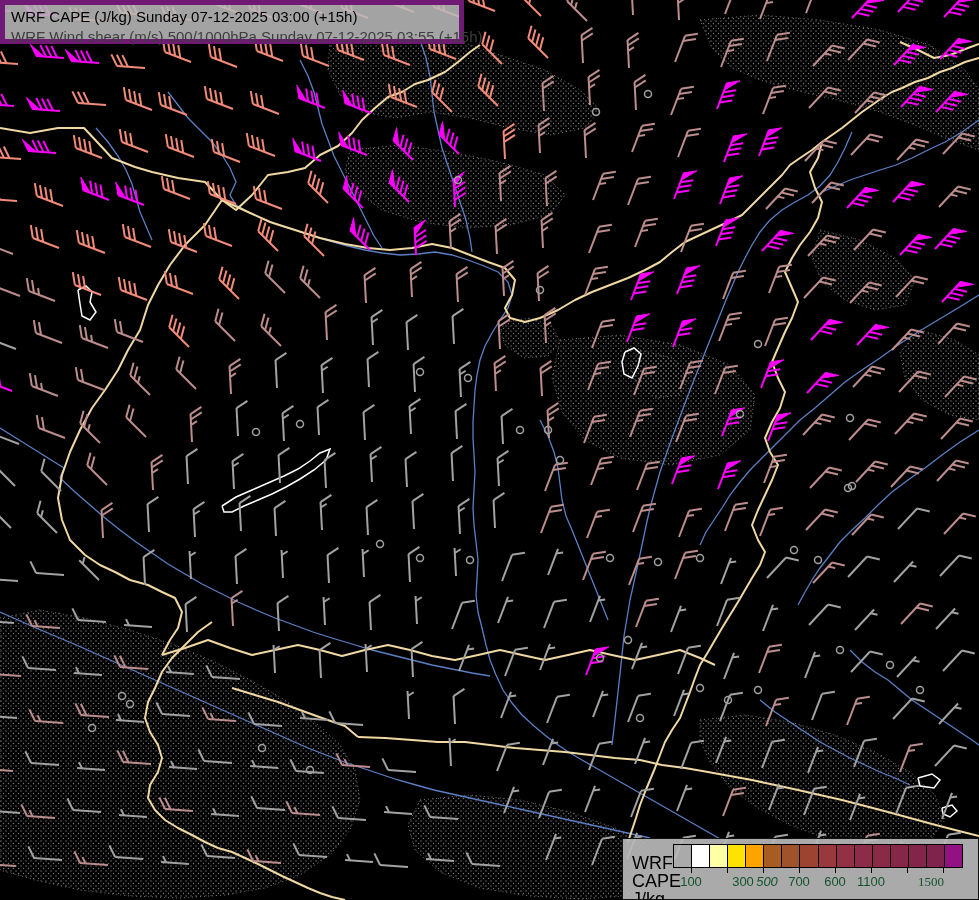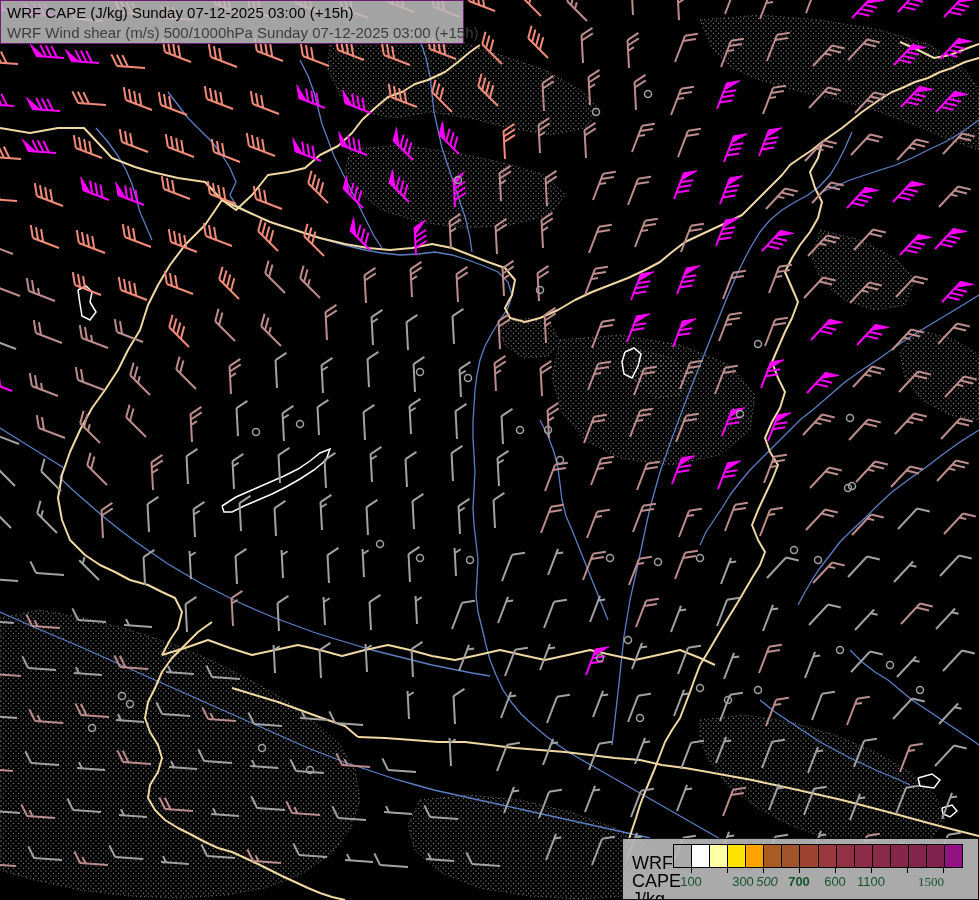--- a/index.html
+++ b/index.html
@@ -1,20 +1,20 @@
 <!DOCTYPE html>
 <html><head>
 <meta charset="utf-8">
 <style>
   html,body{margin:0;padding:0;background:#000;}
   .stage{position:relative;width:979px;height:900px;overflow:hidden;background:#000;
          font-family:"Liberation Sans", sans-serif;}
   svg{position:absolute;left:0;top:0;}
   .titlebox{position:absolute;left:0;top:0;width:464px;height:44px;
-            background:rgba(185,185,185,0.88);border:1px solid #701a75;box-sizing:border-box;
+            background:rgba(185,185,185,0.88);border:5px solid #701a75;box-sizing:border-box;
             padding:2px 0 0 6px;line-height:20px;font-size:15px;white-space:nowrap;}
   .titlebox .l1{display:block;color:#000;}
   .titlebox .l2{display:block;color:#3d3d3d;}
   .legendbox{position:absolute;right:0;bottom:0;width:357px;height:62px;
              background:rgba(185,185,185,0.92);border:1px solid #111;box-sizing:border-box;}
   .legend-label{position:absolute;left:9px;top:3px;font-size:18px;color:#000;line-height:18px;margin-top:12px;}
   .colorbar{position:absolute;left:50px;top:5px;width:288px;height:22px;display:flex;
             border:1px solid #000;box-sizing:content-box;}
   .colorbar .cell{flex:1 1 0;border-right:1px solid #000;box-sizing:border-box;}
   .colorbar .cell:last-child{border-right:none;}
@@ -2290,21 +2290,21 @@
         <circle cx="540" cy="290" r="3.5" fill="none" stroke="#a0a0a0" stroke-width="1.5"></circle>
         <circle cx="560" cy="460" r="3.5" fill="none" stroke="#a0a0a0" stroke-width="1.5"></circle>
         <circle cx="840" cy="650" r="3.5" fill="none" stroke="#a0a0a0" stroke-width="1.5"></circle>
         <circle cx="890" cy="665" r="3.5" fill="none" stroke="#a0a0a0" stroke-width="1.5"></circle>
         <circle cx="920" cy="690" r="3.5" fill="none" stroke="#a0a0a0" stroke-width="1.5"></circle>
       </g>
   </svg>
 
   <div class="titlebox">
     <span class="l1">WRF CAPE (J/kg) Sunday 07-12-2025 03:00 (+15h)</span>
-    <span class="l2">WRF Wind shear (m/s) 500/1000hPa Sunday 07-12-2025 03:00 (+15h)</span>
+    <span class="l2">WRF Wind shear (m/s) 500/1000hPa Sunday 07-12-2025 03:55 (+15h)</span>
   </div>
 
   <div class="legendbox">
     <div class="legend-label">
       <div>WRF</div>
       <div>CAPE</div>
       <div>J/kg</div>
     </div>
     <div class="colorbar" id="colorbar">
         <div class="cell"></div>
@@ -2325,21 +2325,21 @@
         <div class="cell" style="background: rgb(147, 18, 131);"></div>
       </div>
     <div class="tickrow" id="tickrow">
         <div class="tick" style="left: 18px;"></div>
         <span class="ticklabel" style="left: 18px;">100</span>
         <div class="tick" style="left: 54px;"></div>
         <span class="ticklabel" style="left: 70px;">300</span>
         <div class="tick" style="left: 90px;"></div>
         <span class="ticklabel" style="left: 94px; font-style: italic;">500</span>
         <div class="tick" style="left: 126px;"></div>
-        <span class="ticklabel" style="left: 126px; font-weight: bold;">700</span>
+        <span class="ticklabel" style="left: 126px;">700</span>
         <div class="tick" style="left: 162px;"></div>
         <span class="ticklabel" style="left: 162px;">600</span>
         <div class="tick" style="left: 198px;"></div>
         <span class="ticklabel" style="left: 198px;">1100</span>
         <div class="tick" style="left: 234px;"></div>
         <span class="ticklabel" style="left: 234px; margin-top: 48px;">1300</span>
         <div class="tick" style="left: 270px;"></div>
         <span class="ticklabel" style="left: 258px; font-family: Liberation Serif, serif;">1500</span>
       </div>
   </div>

